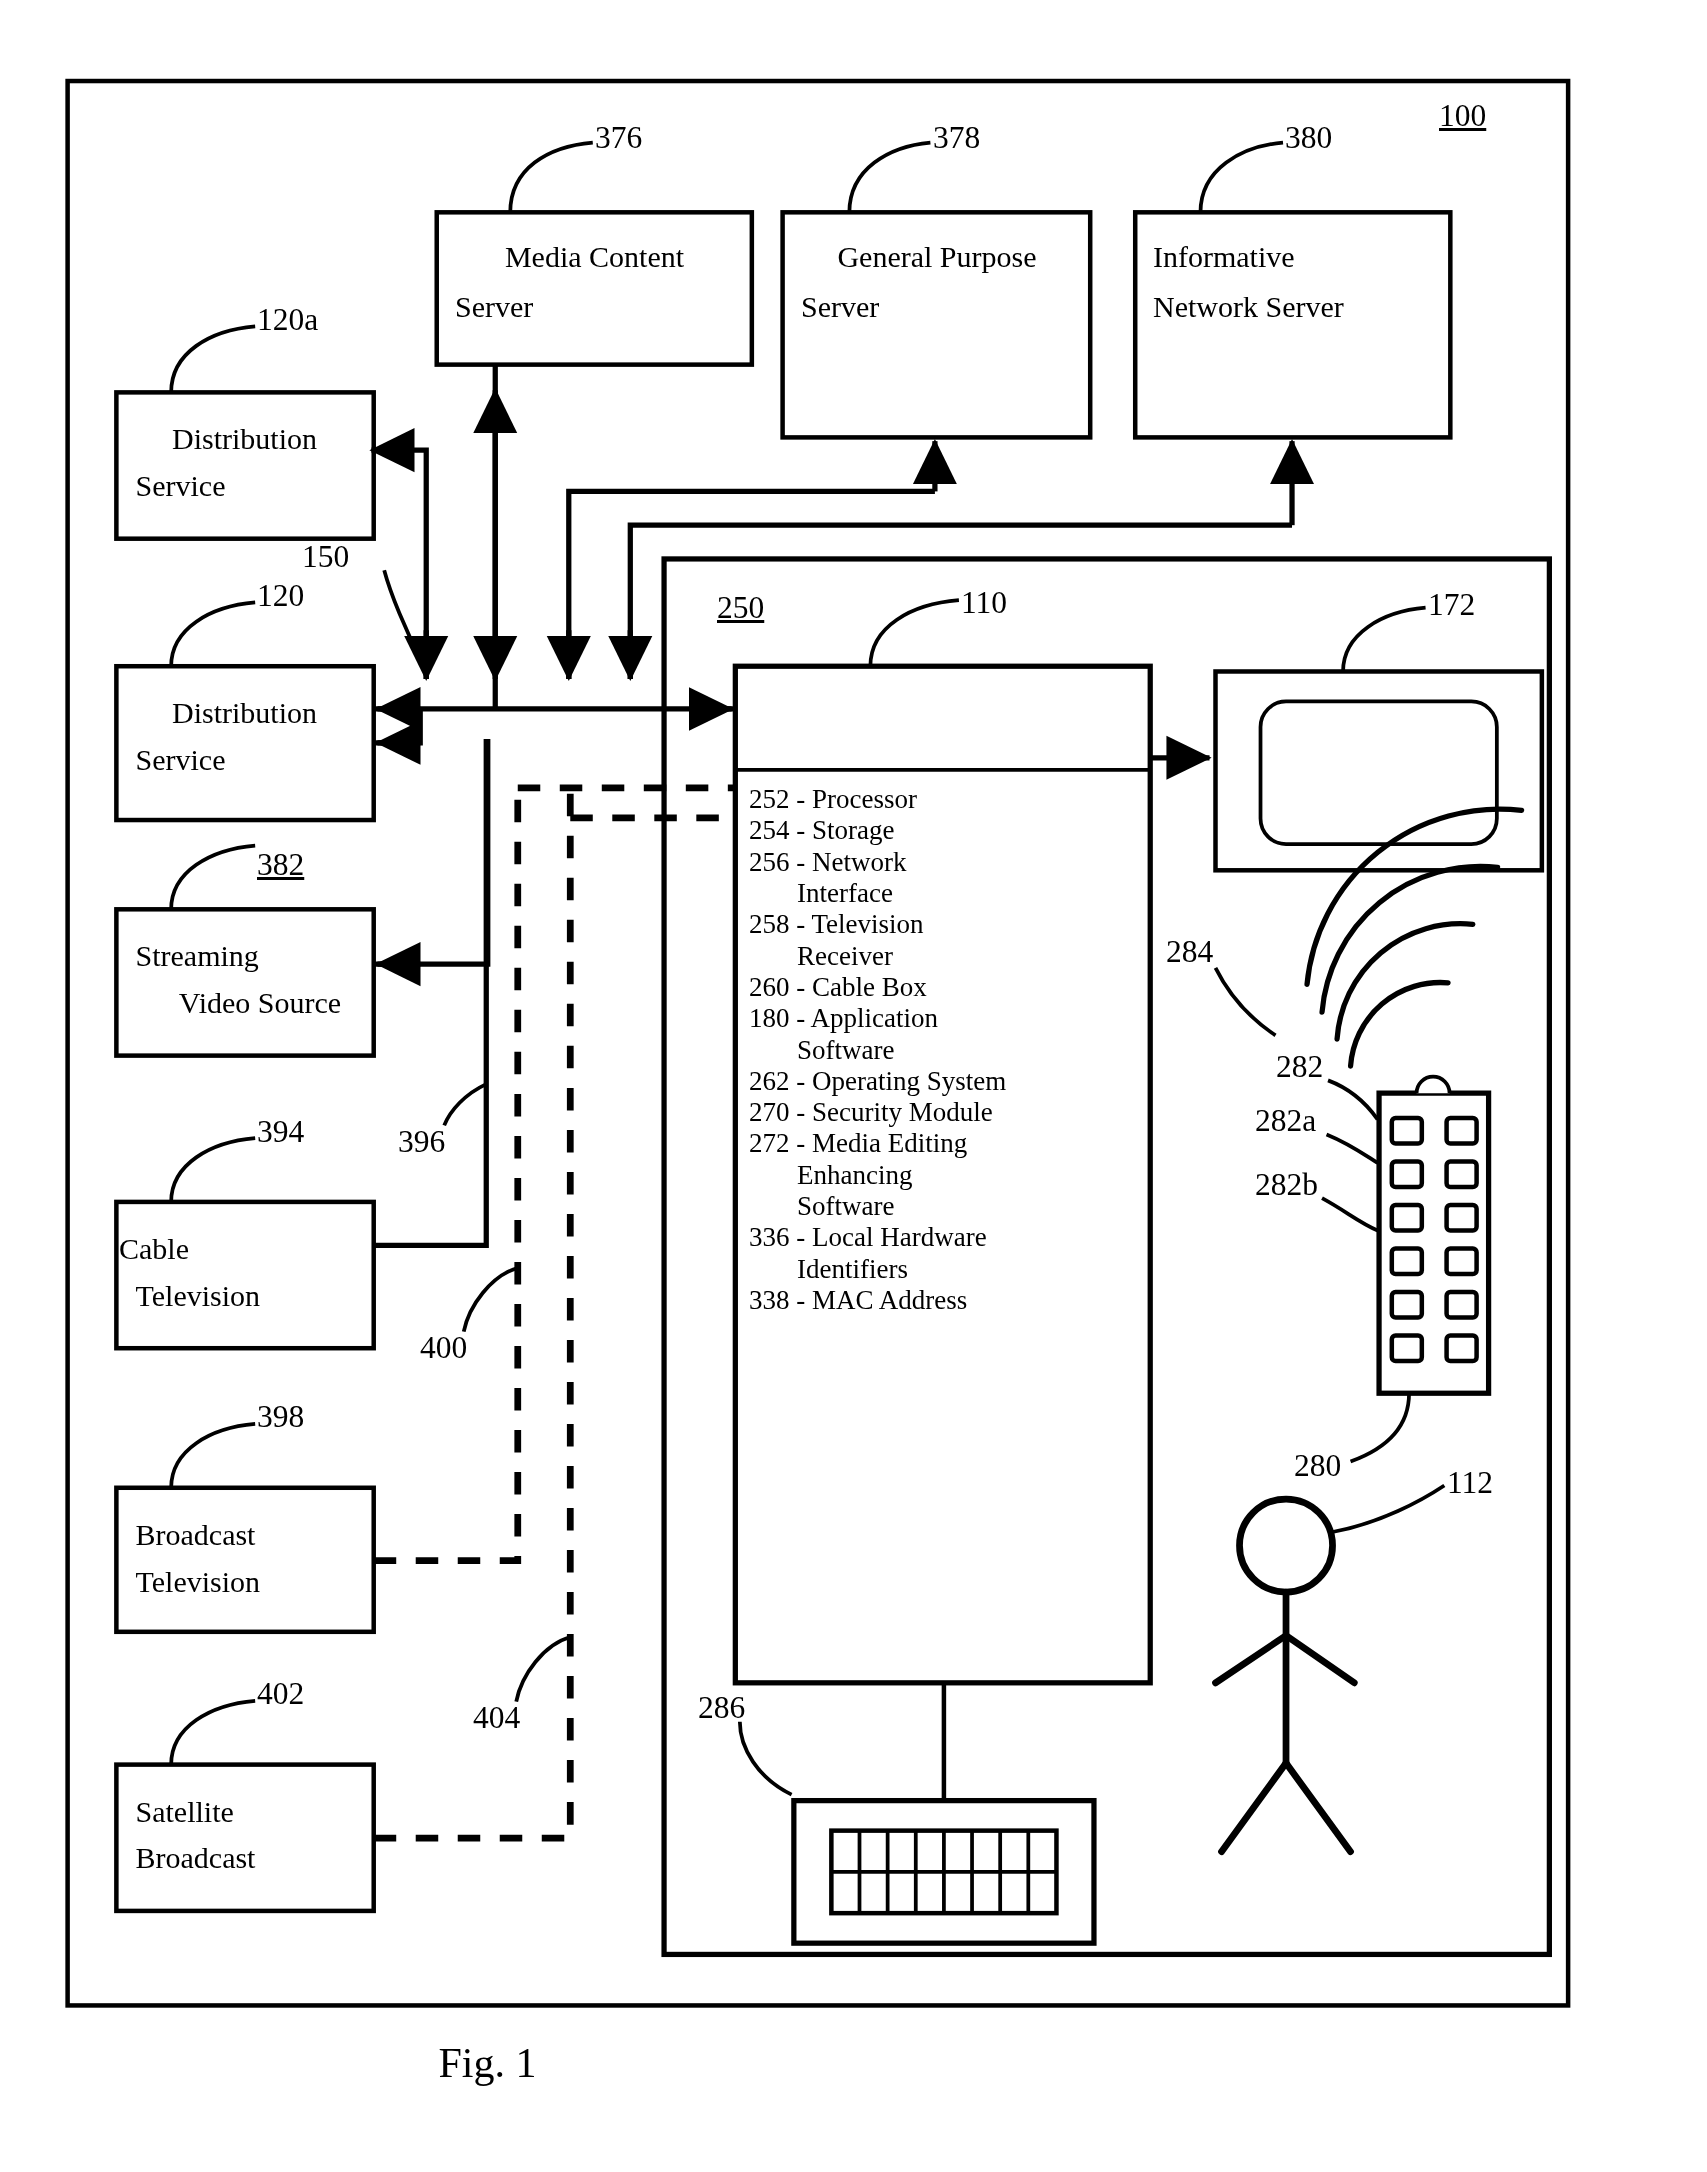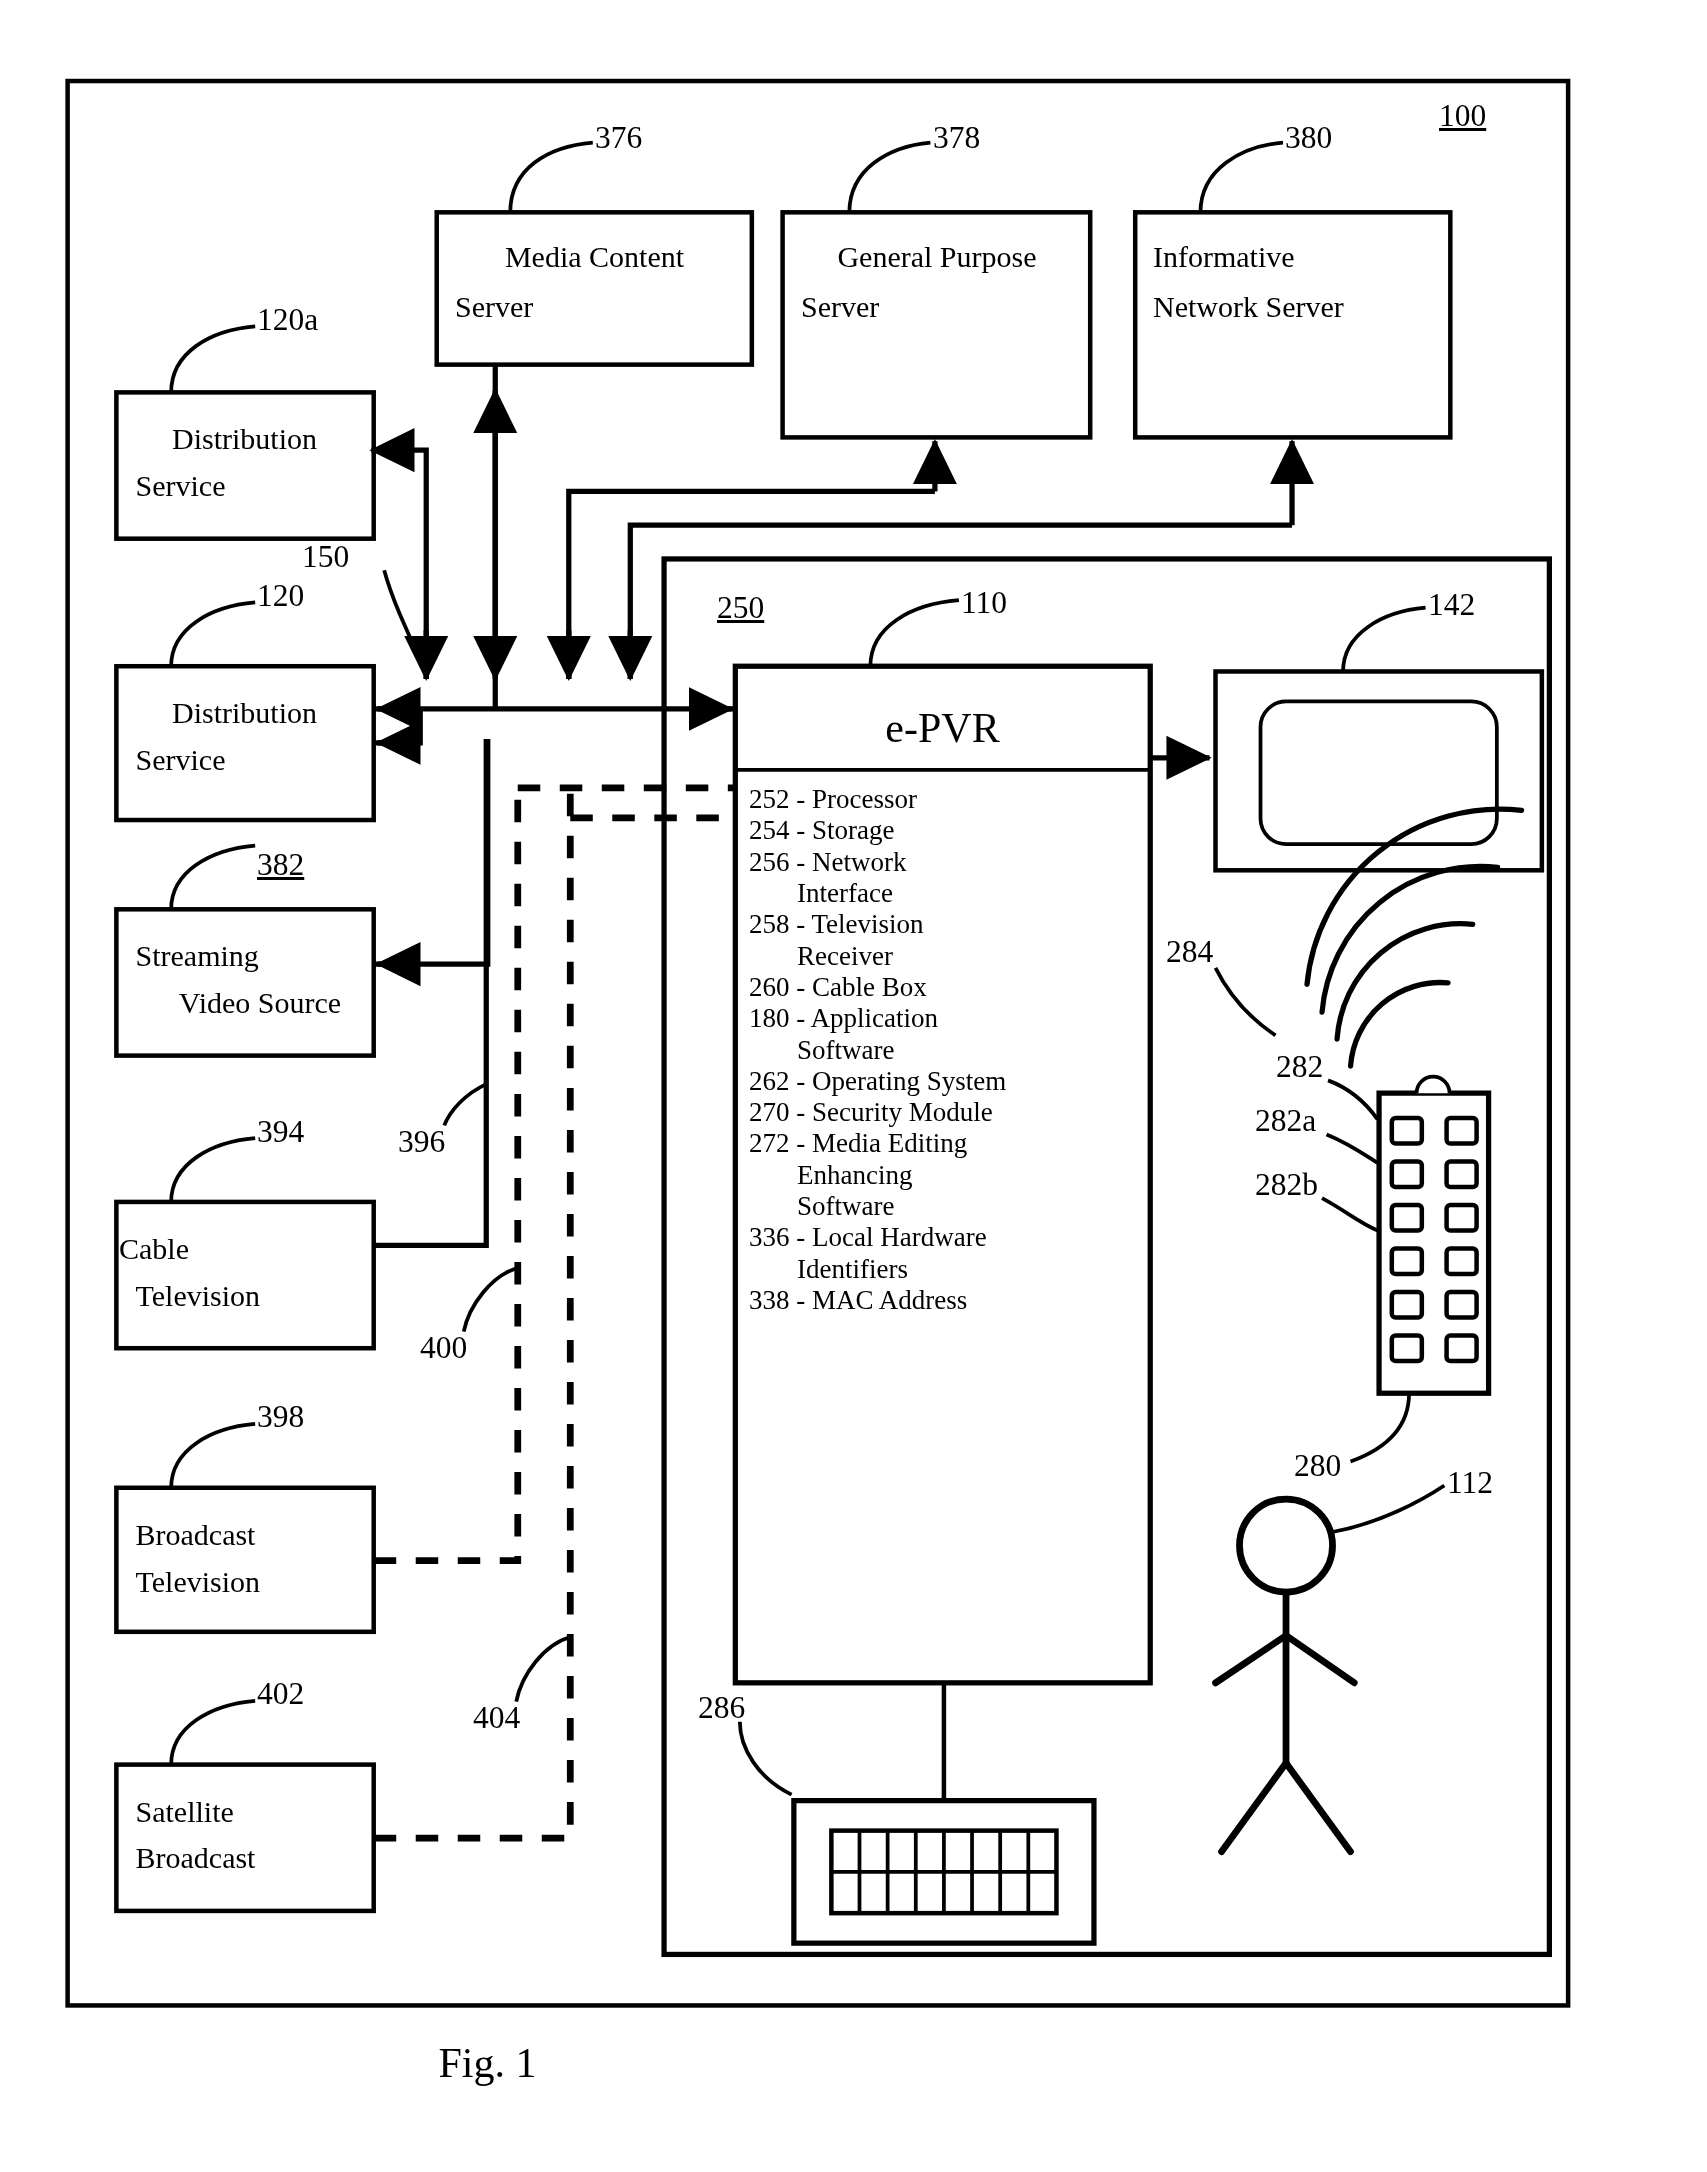--- a/index.html
+++ b/index.html
@@ -231,25 +231,24 @@
 <div class="lbl boxlabel" style="left:116px;top:1795px;width:257px;text-align:left;padding-left:19.5px;box-sizing:border-box;">Satellite</div>
 <div class="lbl boxlabel" style="left:116px;top:1841px;width:257px;text-align:left;padding-left:19.5px;box-sizing:border-box;">Broadcast</div>
 
 <div class="lbl refnum" style="left:398px;top:1124px;">396</div>
 <div class="lbl refnum" style="left:420px;top:1330px;">400</div>
 <div class="lbl refnum" style="left:473px;top:1700px;">404</div>
 
 <div class="lbl refnum u" style="left:717px;top:590px;text-decoration:underline;">250</div>
 <div class="lbl refnum" style="left:961px;top:585px;">110</div>
 
-<div class="lbl epvr-title" style="left:735px;top:705px;width:415px;text-align:center;">e-PVR</div>
 
 <div class="complist" id="epvr-components" style="left:749px;top:784px;width:398px;"><span class="row">252 - Processor</span><span class="row">254 - Storage</span><span class="row">256 - Network</span><span class="cont">Interface</span><span class="row">258 - Television</span><span class="cont">Receiver</span><span class="row">260 - Cable Box</span><span class="row">180 - Application</span><span class="cont">Software</span><span class="row">262 - Operating System</span><span class="row">270 - Security Module</span><span class="row">272 - Media Editing</span><span class="cont">Enhancing</span><span class="cont">Software</span><span class="row">336 - Local Hardware</span><span class="cont">Identifiers</span><span class="row">338 - MAC Address</span></div>
 
-<div class="lbl refnum" style="left:1428px;top:587px;">142</div>
+<div class="lbl refnum" style="left:1428px;top:587px;">172</div>
 <div class="lbl refnum" style="left:1166px;top:934px;">284</div>
 <div class="lbl refnum" style="left:1276px;top:1049px;">282</div>
 <div class="lbl refnum" style="left:1255px;top:1103px;">282a</div>
 <div class="lbl refnum" style="left:1255px;top:1167px;">282b</div>
 <div class="lbl refnum" style="left:1294px;top:1448px;">280</div>
 <div class="lbl refnum" style="left:698px;top:1690px;">286</div>
 <div class="lbl refnum" style="left:1447px;top:1465px;">112</div>
 
 <div class="lbl figcap" style="left:0px;top:2040px;width:975px;text-align:center;">Fig. 1</div>
 

